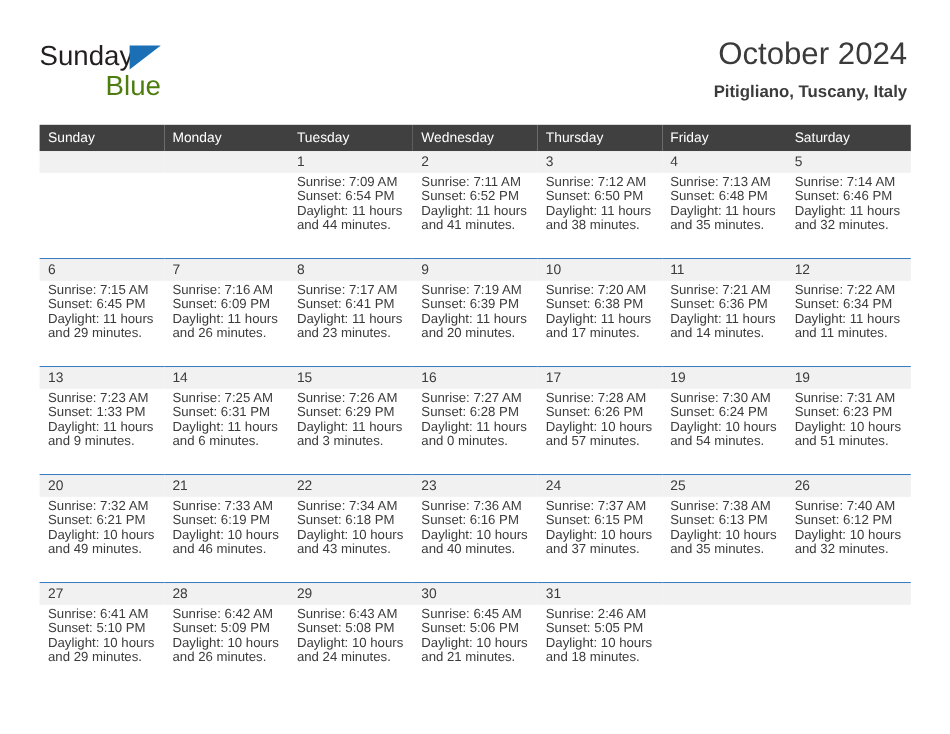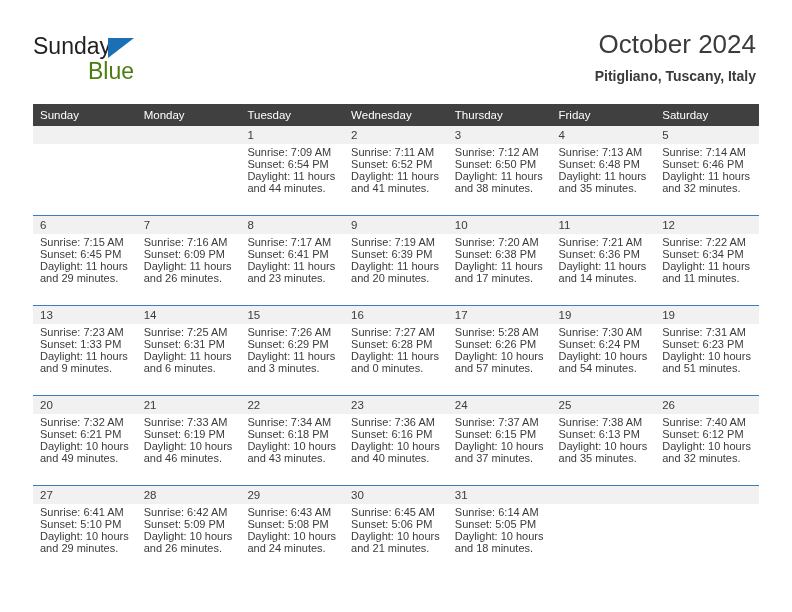--- a/index.html
+++ b/index.html
@@ -374,21 +374,21 @@
                 <div>Sunset: 6:28 PM</div>
                 <div>Daylight: 11 hours</div>
                 <div>and 0 minutes.</div>
               </div>
             </div>
           </td>
           <td>
             <div class="daycell">
               <div class="daynum-strip">17</div>
               <div class="daylines">
-                <div>Sunrise: 5:28 AM</div>
+                <div>Sunrise: 7:28 AM</div>
                 <div>Sunset: 6:26 PM</div>
                 <div>Daylight: 10 hours</div>
                 <div>and 57 minutes.</div>
               </div>
             </div>
           </td>
           <td>
             <div class="daycell">
               <div class="daynum-strip">19</div>
               <div class="daylines">
@@ -532,21 +532,21 @@
                 <div>Sunset: 5:06 PM</div>
                 <div>Daylight: 10 hours</div>
                 <div>and 21 minutes.</div>
               </div>
             </div>
           </td>
           <td>
             <div class="daycell">
               <div class="daynum-strip">31</div>
               <div class="daylines">
-                <div>Sunrise: 6:14 AM</div>
+                <div>Sunrise: 2:46 AM</div>
                 <div>Sunset: 5:05 PM</div>
                 <div>Daylight: 10 hours</div>
                 <div>and 18 minutes.</div>
               </div>
             </div>
           </td>
           <td>
             <div class="daycell blank">
               <div class="daynum-strip empty"></div>
               <div class="daylines">

